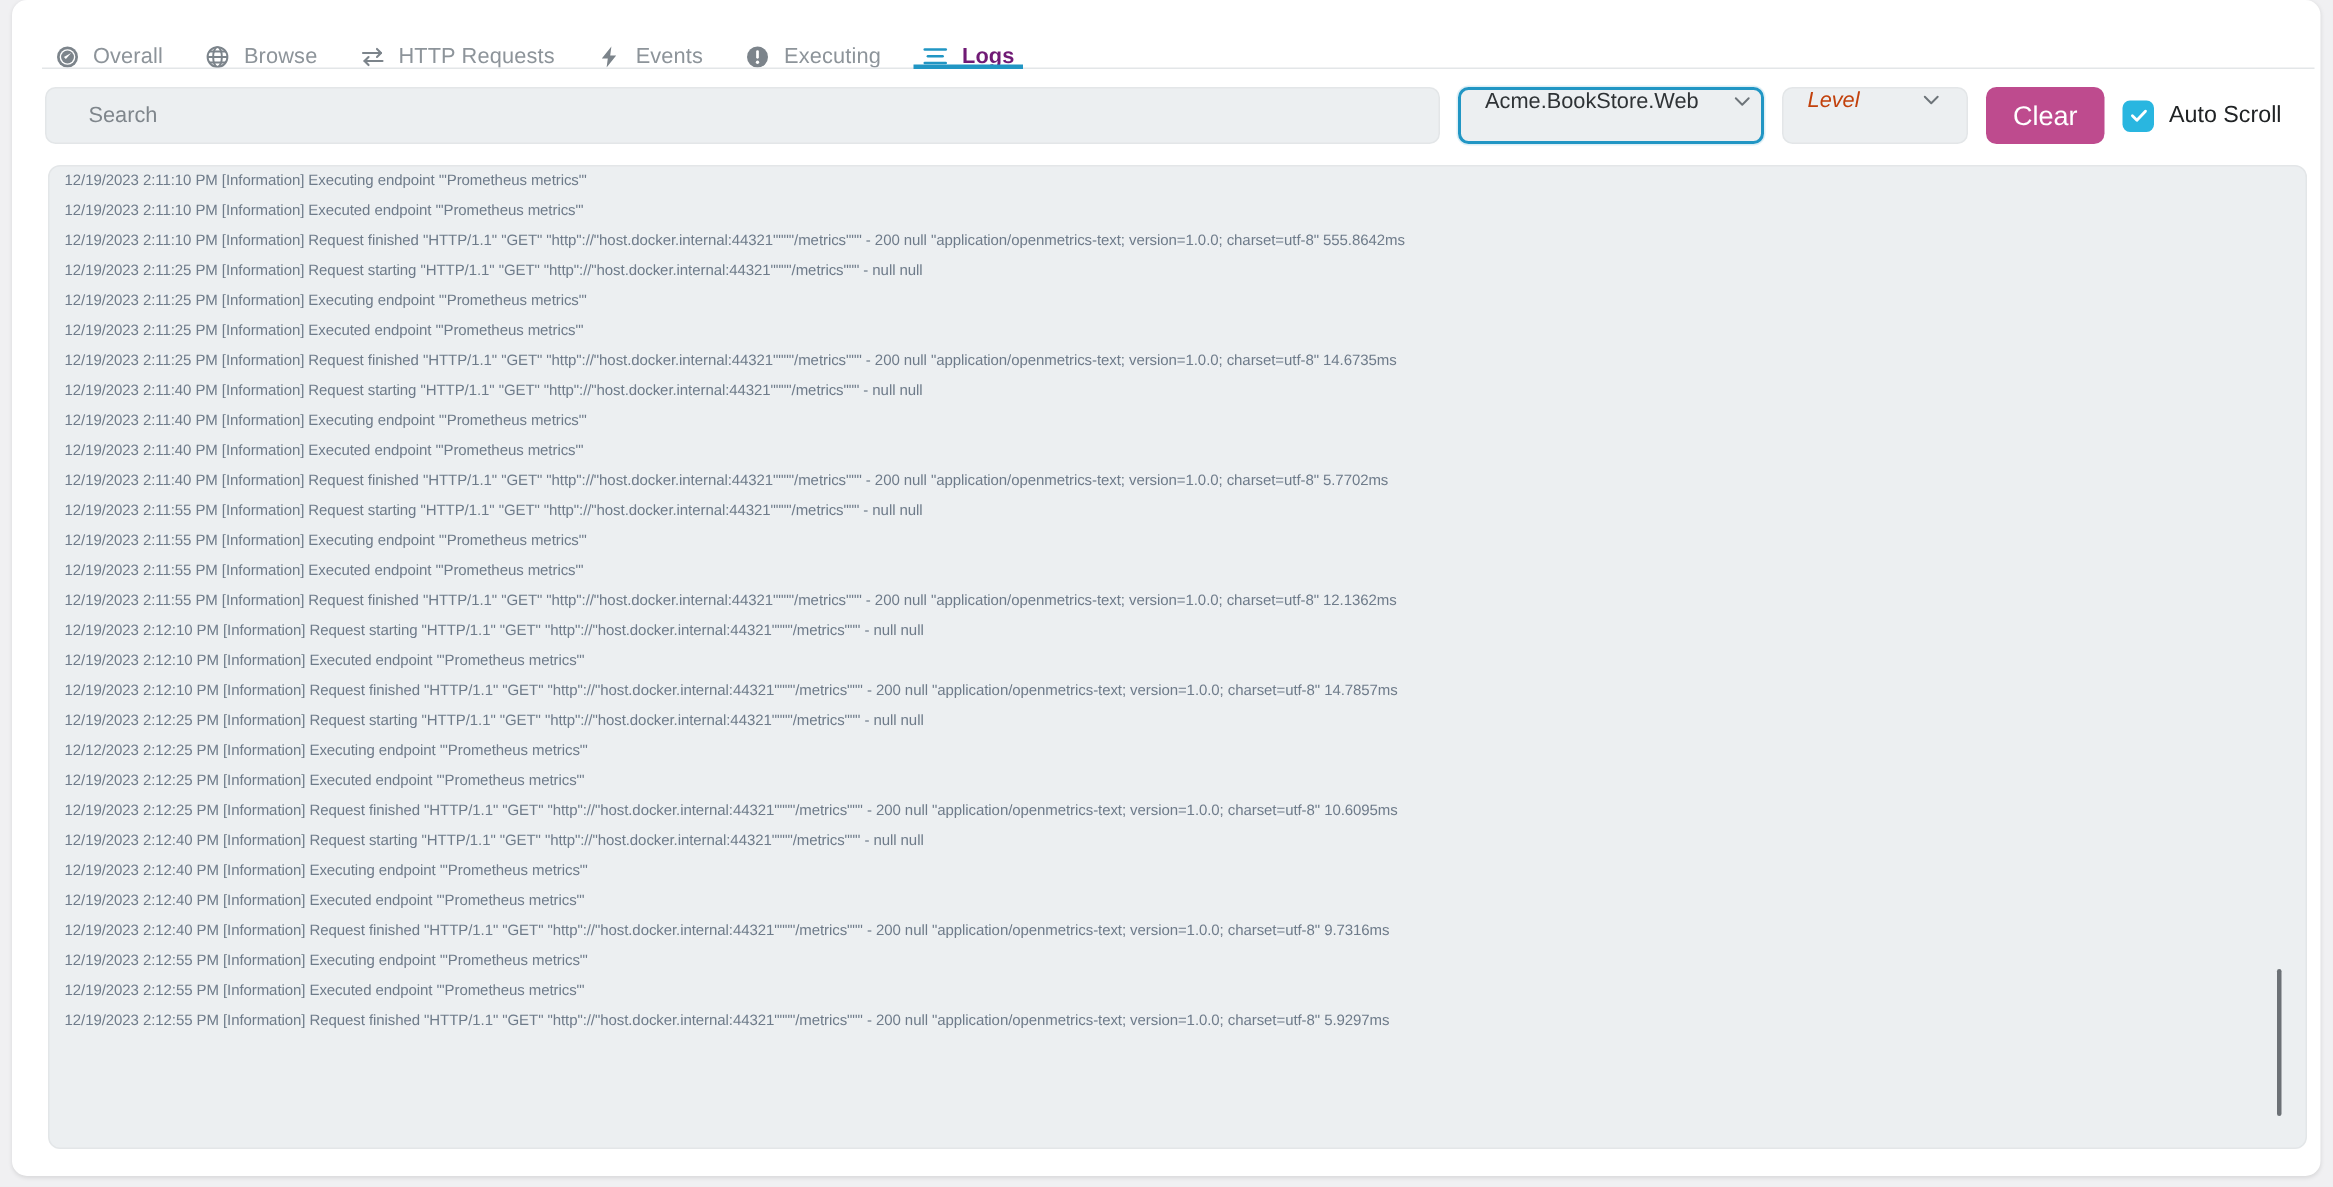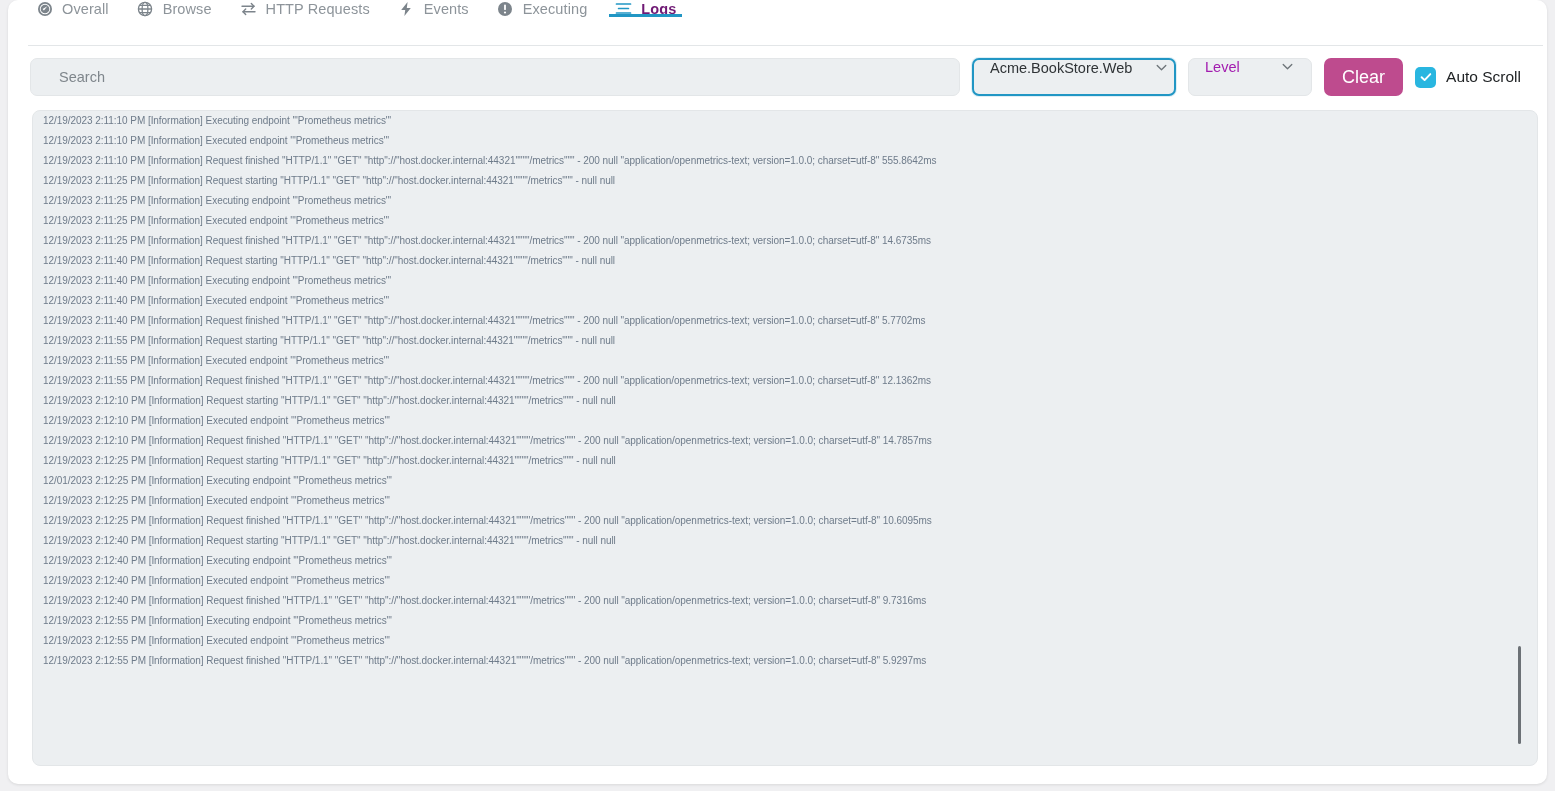--- a/index.html
+++ b/index.html
@@ -20,21 +20,21 @@
     box-shadow: 0 1px 3px rgba(0,0,0,0.10);
     overflow: hidden;
   }
 
   
   .tabbar {
     position: relative;
     height: 46px;
     padding: 0 0 0 14px;
     display: flex;
-    align-items: flex-start;
+    align-items: flex-end;
   }
   .tabbar::after {
     content: "";
     position: absolute;
     left: 20px; right: 4px; bottom: 0;
     height: 1px;
     background: #e3e6e8;
   }
   .tab {
     display: flex;
@@ -109,21 +109,21 @@
   }
   .select .sval { flex: 1 1 auto; white-space: nowrap; }
   .select .chev {
     margin-left: 22px;
     flex: none;
     color: #6d7479;
     display: inline-flex;
   }
   .select-source { width: 204px; }
   .select-level  { width: 124px; }
-  .select-level .sval { color: #a21caf; }
+  .select-level .sval { color: #c2410c; font-style: italic; }
 
   .clear-btn {
     height: 38px;
     min-width: 72px;
     padding: 0 18px;
     background: #be4b8e;
     color: #ffffff;
     border: none;
     border-radius: 7px;
     font-size: 18px;
@@ -311,27 +311,28 @@
         <div class="log-line">12/19/2023 2:11:10 PM  [Information] Request finished "HTTP/1.1" "GET" "http"://"host.docker.internal:44321""""/metrics""" - 200 null "application/openmetrics-text; version=1.0.0; charset=utf-8" 555.8642ms</div>
         <div class="log-line">12/19/2023 2:11:25 PM  [Information] Request starting "HTTP/1.1" "GET" "http"://"host.docker.internal:44321""""/metrics""" - null null</div>
         <div class="log-line">12/19/2023 2:11:25 PM  [Information] Executing endpoint '"Prometheus metrics"'</div>
         <div class="log-line">12/19/2023 2:11:25 PM  [Information] Executed endpoint '"Prometheus metrics"'</div>
         <div class="log-line">12/19/2023 2:11:25 PM  [Information] Request finished "HTTP/1.1" "GET" "http"://"host.docker.internal:44321""""/metrics""" - 200 null "application/openmetrics-text; version=1.0.0; charset=utf-8" 14.6735ms</div>
         <div class="log-line">12/19/2023 2:11:40 PM  [Information] Request starting "HTTP/1.1" "GET" "http"://"host.docker.internal:44321""""/metrics""" - null null</div>
         <div class="log-line">12/19/2023 2:11:40 PM  [Information] Executing endpoint '"Prometheus metrics"'</div>
         <div class="log-line">12/19/2023 2:11:40 PM  [Information] Executed endpoint '"Prometheus metrics"'</div>
         <div class="log-line">12/19/2023 2:11:40 PM  [Information] Request finished "HTTP/1.1" "GET" "http"://"host.docker.internal:44321""""/metrics""" - 200 null "application/openmetrics-text; version=1.0.0; charset=utf-8" 5.7702ms</div>
         <div class="log-line">12/19/2023 2:11:55 PM  [Information] Request starting "HTTP/1.1" "GET" "http"://"host.docker.internal:44321""""/metrics""" - null null</div>
+        <div class="log-line">12/19/2023 2:11:55 PM  [Information] Executing endpoint '"Prometheus metrics"'</div>
         <div class="log-line">12/19/2023 2:11:55 PM  [Information] Executed endpoint '"Prometheus metrics"'</div>
         <div class="log-line">12/19/2023 2:11:55 PM  [Information] Request finished "HTTP/1.1" "GET" "http"://"host.docker.internal:44321""""/metrics""" - 200 null "application/openmetrics-text; version=1.0.0; charset=utf-8" 12.1362ms</div>
         <div class="log-line">12/19/2023 2:12:10 PM  [Information] Request starting "HTTP/1.1" "GET" "http"://"host.docker.internal:44321""""/metrics""" - null null</div>
         <div class="log-line">12/19/2023 2:12:10 PM  [Information] Executed endpoint '"Prometheus metrics"'</div>
         <div class="log-line">12/19/2023 2:12:10 PM  [Information] Request finished "HTTP/1.1" "GET" "http"://"host.docker.internal:44321""""/metrics""" - 200 null "application/openmetrics-text; version=1.0.0; charset=utf-8" 14.7857ms</div>
         <div class="log-line">12/19/2023 2:12:25 PM  [Information] Request starting "HTTP/1.1" "GET" "http"://"host.docker.internal:44321""""/metrics""" - null null</div>
-        <div class="log-line">12/01/2023 2:12:25 PM  [Information] Executing endpoint '"Prometheus metrics"'</div>
+        <div class="log-line">12/12/2023 2:12:25 PM  [Information] Executing endpoint '"Prometheus metrics"'</div>
         <div class="log-line">12/19/2023 2:12:25 PM  [Information] Executed endpoint '"Prometheus metrics"'</div>
         <div class="log-line">12/19/2023 2:12:25 PM  [Information] Request finished "HTTP/1.1" "GET" "http"://"host.docker.internal:44321""""/metrics""" - 200 null "application/openmetrics-text; version=1.0.0; charset=utf-8" 10.6095ms</div>
         <div class="log-line">12/19/2023 2:12:40 PM  [Information] Request starting "HTTP/1.1" "GET" "http"://"host.docker.internal:44321""""/metrics""" - null null</div>
         <div class="log-line">12/19/2023 2:12:40 PM  [Information] Executing endpoint '"Prometheus metrics"'</div>
         <div class="log-line">12/19/2023 2:12:40 PM  [Information] Executed endpoint '"Prometheus metrics"'</div>
         <div class="log-line">12/19/2023 2:12:40 PM  [Information] Request finished "HTTP/1.1" "GET" "http"://"host.docker.internal:44321""""/metrics""" - 200 null "application/openmetrics-text; version=1.0.0; charset=utf-8" 9.7316ms</div>
         <div class="log-line">12/19/2023 2:12:55 PM  [Information] Executing endpoint '"Prometheus metrics"'</div>
         <div class="log-line">12/19/2023 2:12:55 PM  [Information] Executed endpoint '"Prometheus metrics"'</div>
         <div class="log-line">12/19/2023 2:12:55 PM  [Information] Request finished "HTTP/1.1" "GET" "http"://"host.docker.internal:44321""""/metrics""" - 200 null "application/openmetrics-text; version=1.0.0; charset=utf-8" 5.9297ms</div>
       </div>

